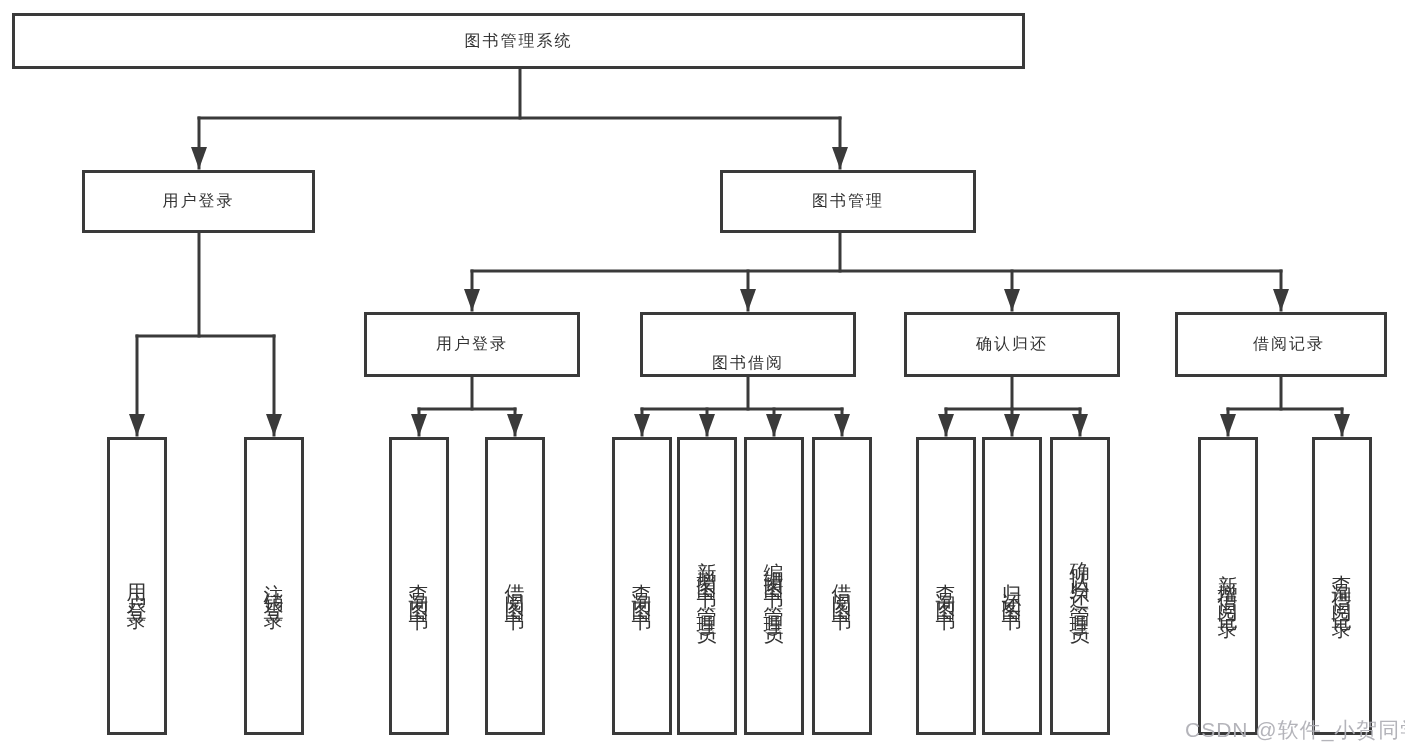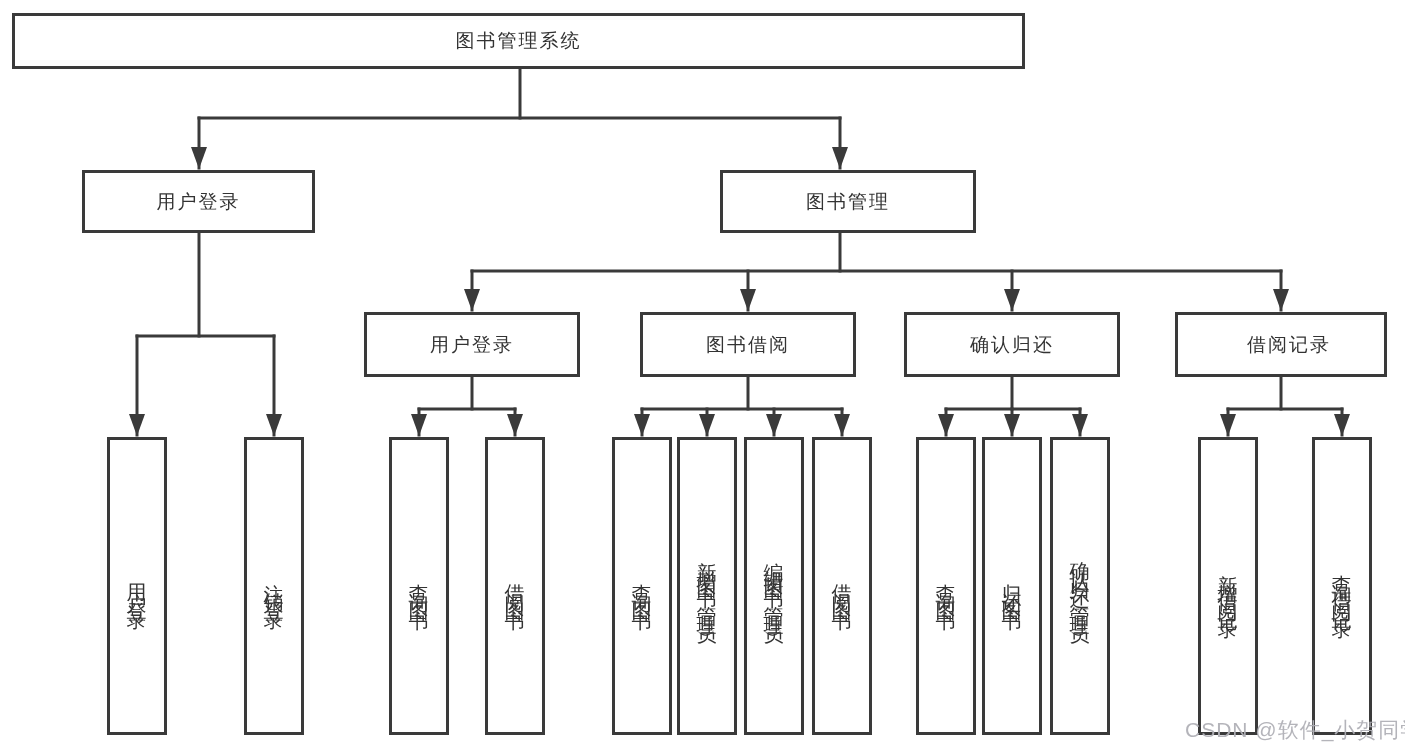--- a/index.html
+++ b/index.html
@@ -26,32 +26,32 @@
     position: absolute;
     box-sizing: border-box;
     border: 3px solid #3a3a3a;
     background: #ffffff;
     display: flex;
     align-items: center;
     justify-content: center;
     text-align: center;
   }
   .node .label {
-    font-size: 19px;
+    font-size: 16px;
     letter-spacing: 2px;
     color: #333333;
     white-space: nowrap;
   }
   .root-box   { left: 12px;  top: 13px;  width: 1013px; height: 56px; }
   .l2-box     { top: 170px; height: 63px; }
   .l2-a       { left: 82px;  width: 233px; }
   .l2-b       { left: 720px; width: 256px; }
   .l3-box     { top: 312px; height: 65px; }
   .l3-a       { left: 364px;  width: 216px; }
-  .l3-b       { left: 640px;  width: 216px; }
+  .l3-b       { left: 640px;  width: 216px; align-items: flex-end; }
   .l3-c       { left: 904px;  width: 216px; }
   .l3-d       { left: 1175px; width: 212px; padding-left: 16px; }
   .leaf {
     top: 437px;
     width: 60px;
     height: 298px;
   }
   .leaf .vtext {
     writing-mode: vertical-rl;
     text-orientation: mixed;

